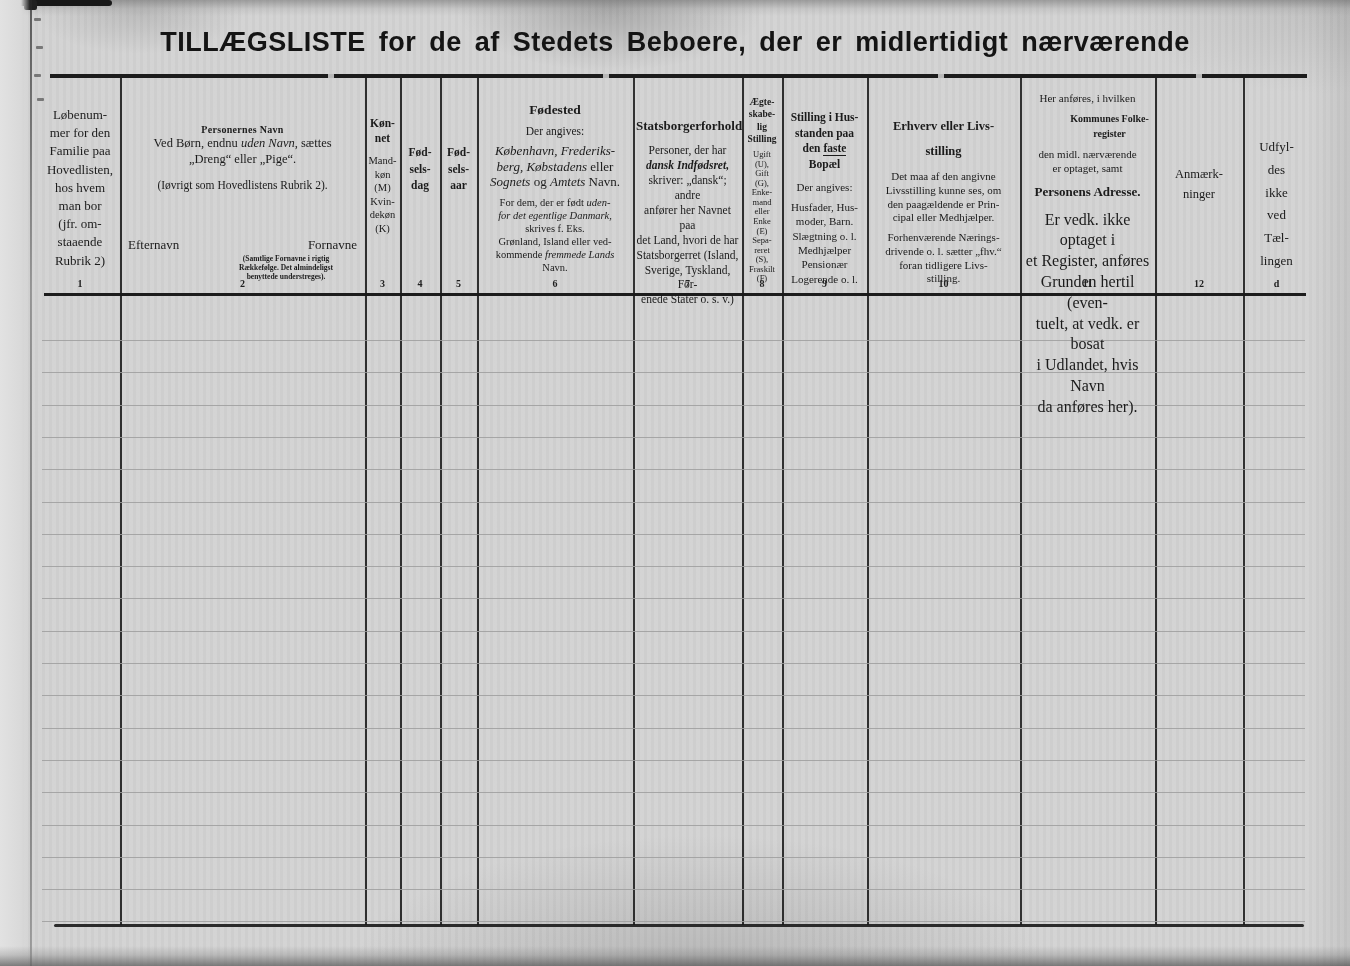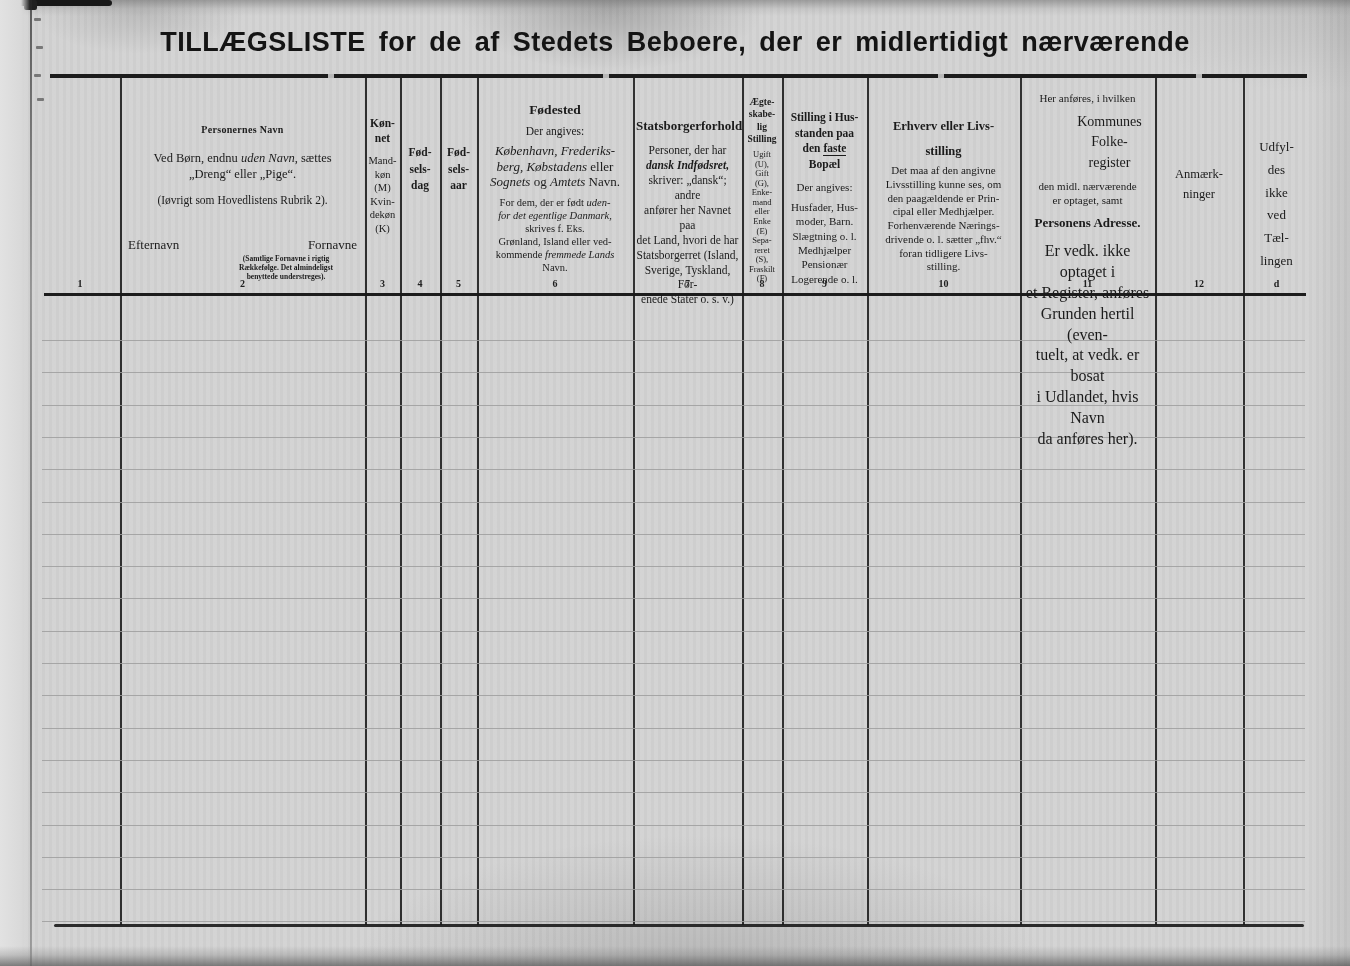--- a/index.html
+++ b/index.html
@@ -70,42 +70,42 @@
   }
   .colnum{
     position:absolute;bottom:4px;left:0;right:0;text-align:center;
     font-size:10px;font-weight:bold;color:#202020;
   }
   .pre{white-space:pre-line;}
   .b{font-weight:bold;}
   .u{border-bottom:1.4px solid #1b1b1b;padding-bottom:1px;}
   .c1-text{padding-top:28px;font-size:13px;line-height:1.4;}
   .c2-head{padding-top:46px;font-size:10px;font-weight:bold;letter-spacing:.3px;}
-  .c2-p{margin-top:15px;font-size:12.5px;line-height:1.3;}
+  .c2-p{margin-top:0;font-size:12.5px;line-height:1.3;}
   .c2-note{margin-top:11px;font-size:11.5px;}
   .c2-names{position:absolute;left:8px;right:8px;bottom:40px;display:flex;justify-content:space-between;font-size:13px;}
   .c2-tiny{position:absolute;right:4px;bottom:12px;width:150px;font-size:7.5px;font-weight:bold;line-height:1.2;text-align:center;}
   .c3-head{padding-top:38px;font-size:11.5px;font-weight:bold;line-height:1.3;}
   .c3-text{margin-top:8px;font-size:10.5px;line-height:1.3;}
   .c45-head{padding-top:66px;font-size:11.5px;font-weight:bold;line-height:1.45;}
   .c6-head{padding-top:24px;font-size:13.5px;font-weight:bold;}
   .c6-sub{margin-top:7px;font-size:11.5px;}
   .c6-it{margin-top:6px;font-size:13px;line-height:1.2;}
   .c6-small{margin-top:6px;font-size:10.5px;line-height:1.25;}
   .c7-head{padding-top:40px;font-size:13px;font-weight:bold;}
   .c7-text{margin-top:9px;font-size:11.5px;line-height:1.3;}
   .c8-head{padding-top:18px;font-size:9.5px;font-weight:bold;line-height:1.3;}
   .c8-text{margin-top:5px;font-size:8.5px;line-height:1.12;}
   .c9-head{padding-top:32px;font-size:11.5px;font-weight:bold;line-height:1.35;}
   .c9-sub{margin-top:9px;font-size:11px;}
   .c9-text{margin-top:7px;font-size:11px;line-height:1.3;}
   .c10-head{padding-top:36px;font-size:12.5px;font-weight:bold;line-height:2.0;}
-  .c10-p{margin-top:0;font-size:11px;line-height:1.25;}
+  .c10-p{margin-top:6px;font-size:11px;line-height:1.25;}
   .c11-top{padding-top:14px;font-size:11px;}
-  .c11-h{margin-top:8px;font-size:14px;font-weight:normal;line-height:1.45;margin-left:44px;}
+  .c11-h{margin-top:8px;font-size:10px;font-weight:bold;line-height:1.45;margin-left:44px;}
   .c11-p{margin-top:6px;font-size:11px;line-height:1.3;}
   .c11-h2{margin-top:8px;font-size:13px;font-weight:bold;}
   .c11-p2{margin-top:10px;font-size:16px;line-height:1.3;}
   .c12-head{padding-top:86px;font-size:12.5px;font-weight:normal;line-height:1.6;}
   .cd-text{padding-top:58px;font-size:13px;line-height:1.75;}
   i{font-style:italic;}
 </style>
 </head>
 <body>
 
@@ -162,20 +162,29 @@
       <div class="hline" style="top: 653.6px;"></div>
       <div class="hline" style="top: 685.9px;"></div>
       <div class="hline" style="top: 718.2px;"></div>
       <div class="hline" style="top: 750.5px;"></div>
       <div class="hline" style="top: 782.8px;"></div>
       <div class="hline" style="top: 815.1px;"></div>
       <div class="hline" style="top: 847.4px;"></div>
     </div>
 
   <div class="hcell" style="left:0;width:80px">
+    <div class="c1-text pre">Løbenum-
+mer for den
+Familie paa
+Hovedlisten,
+hos hvem
+man bor
+(jfr. om-
+staaende
+Rubrik 2)</div>
     <div class="colnum">1</div>
   </div>
 
   <div class="hcell" style="left:80px;width:245px">
     <div class="c2-head">Personernes Navn</div>
     <div class="c2-p"><span>Ved Børn, endnu </span><i>uden Navn</i><span>, sættes</span><br><span>„Dreng“ eller „Pige“.</span></div>
     <div class="c2-note">(Iøvrigt som Hovedlistens Rubrik 2).</div>
     <div class="c2-names">
       <span>Efternavn</span>
       <span>Fornavne</span>

